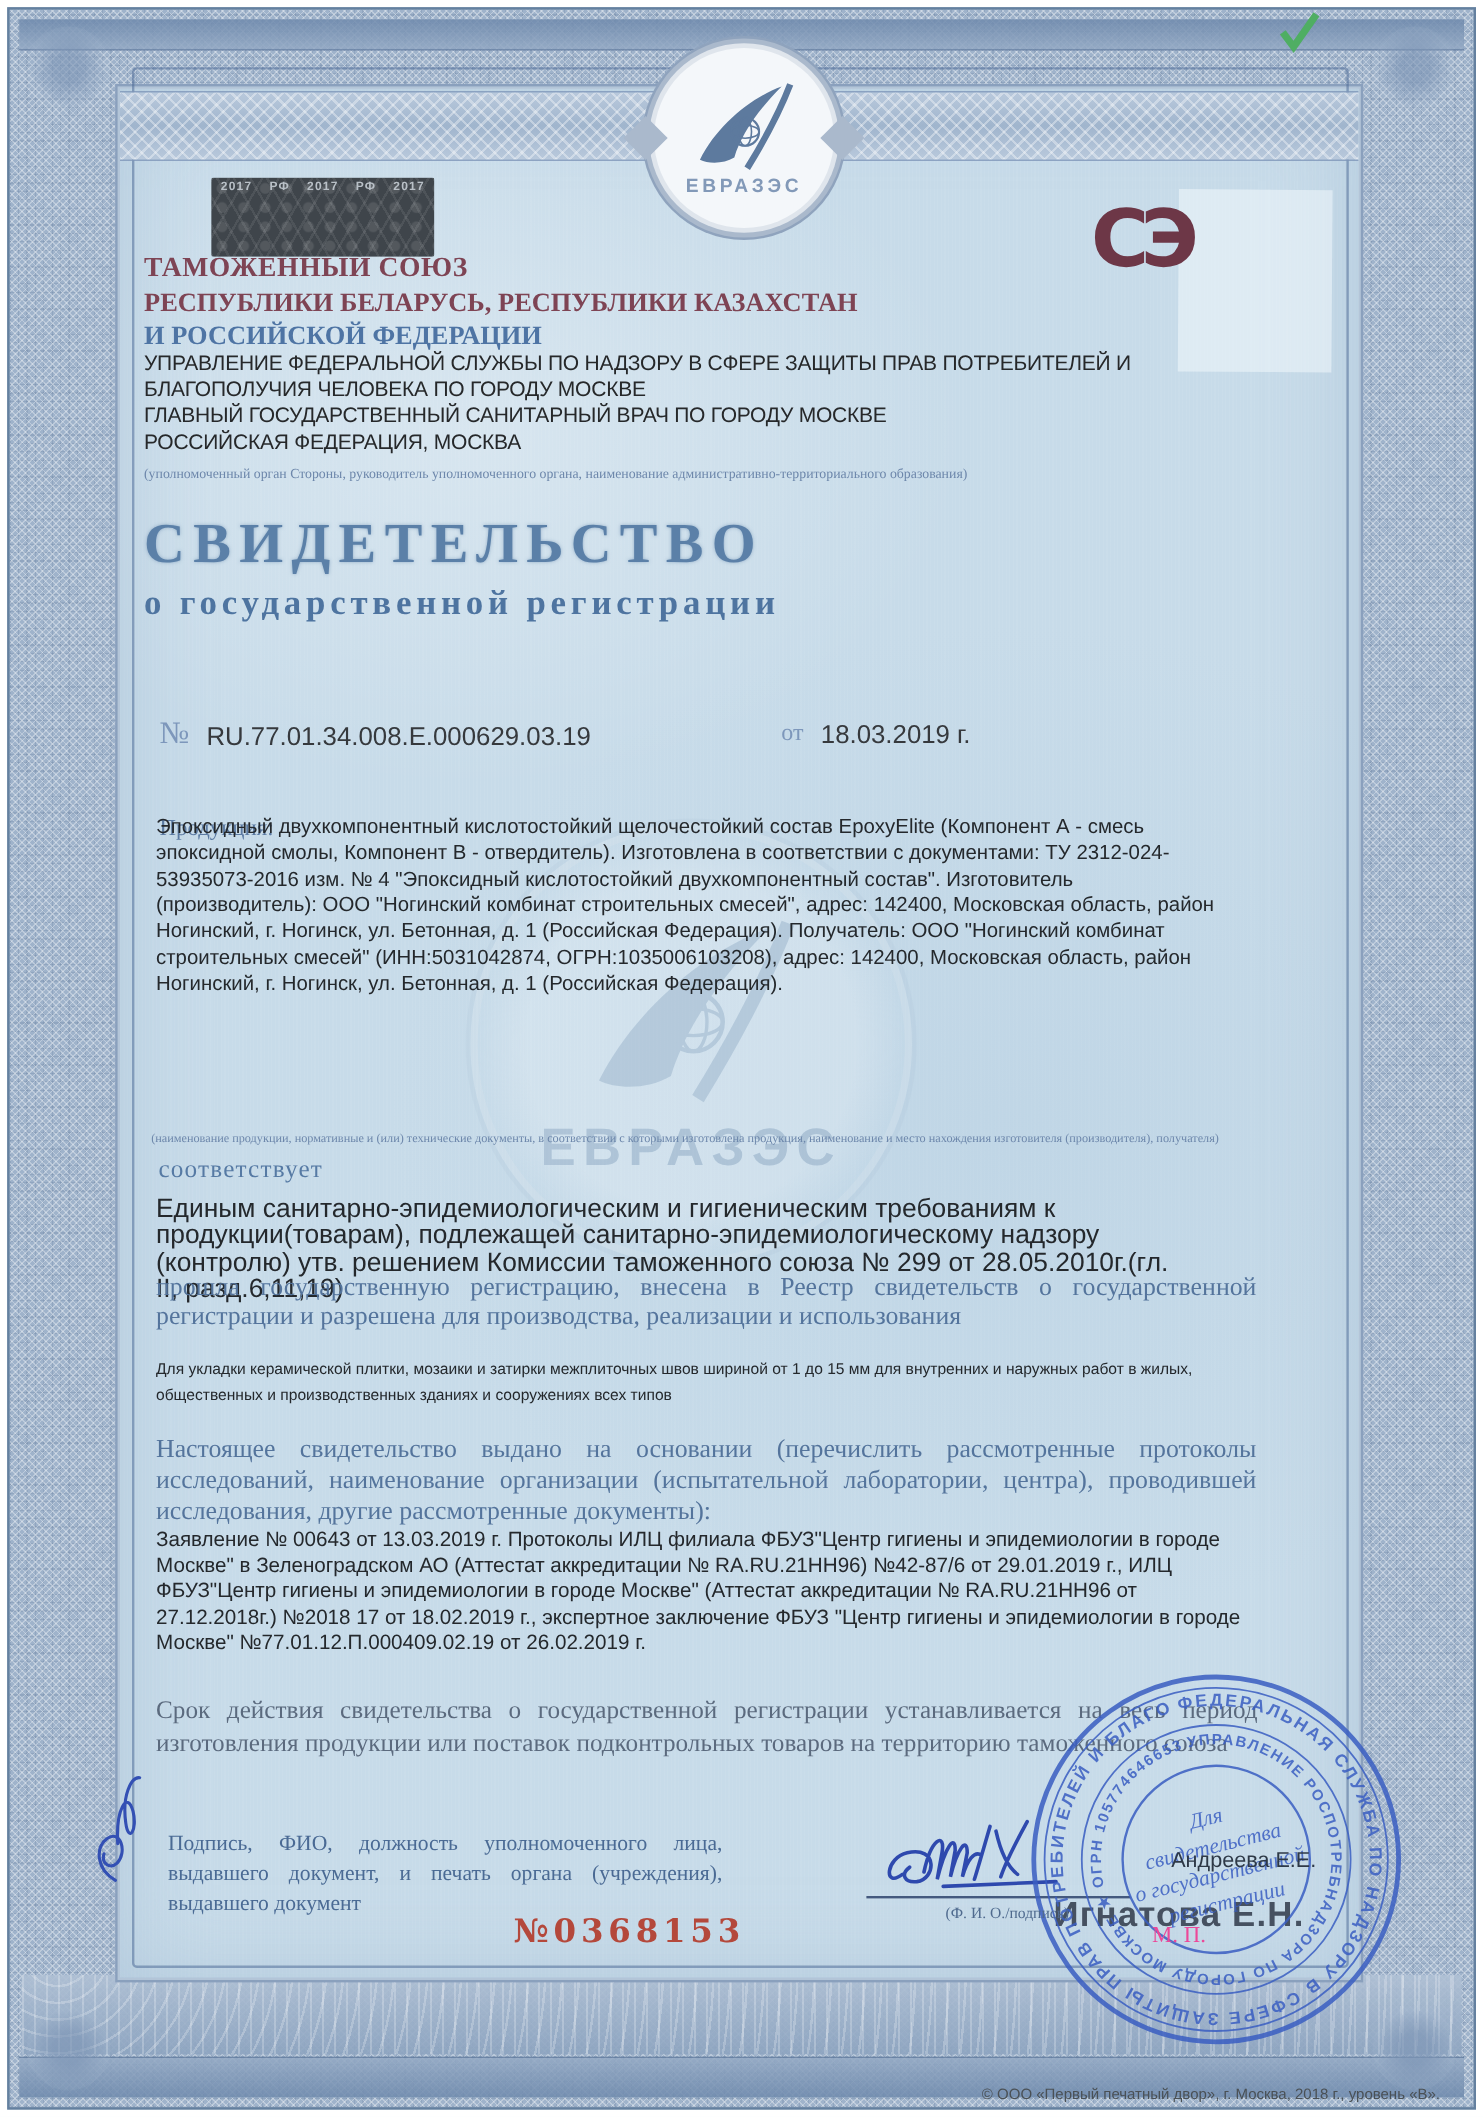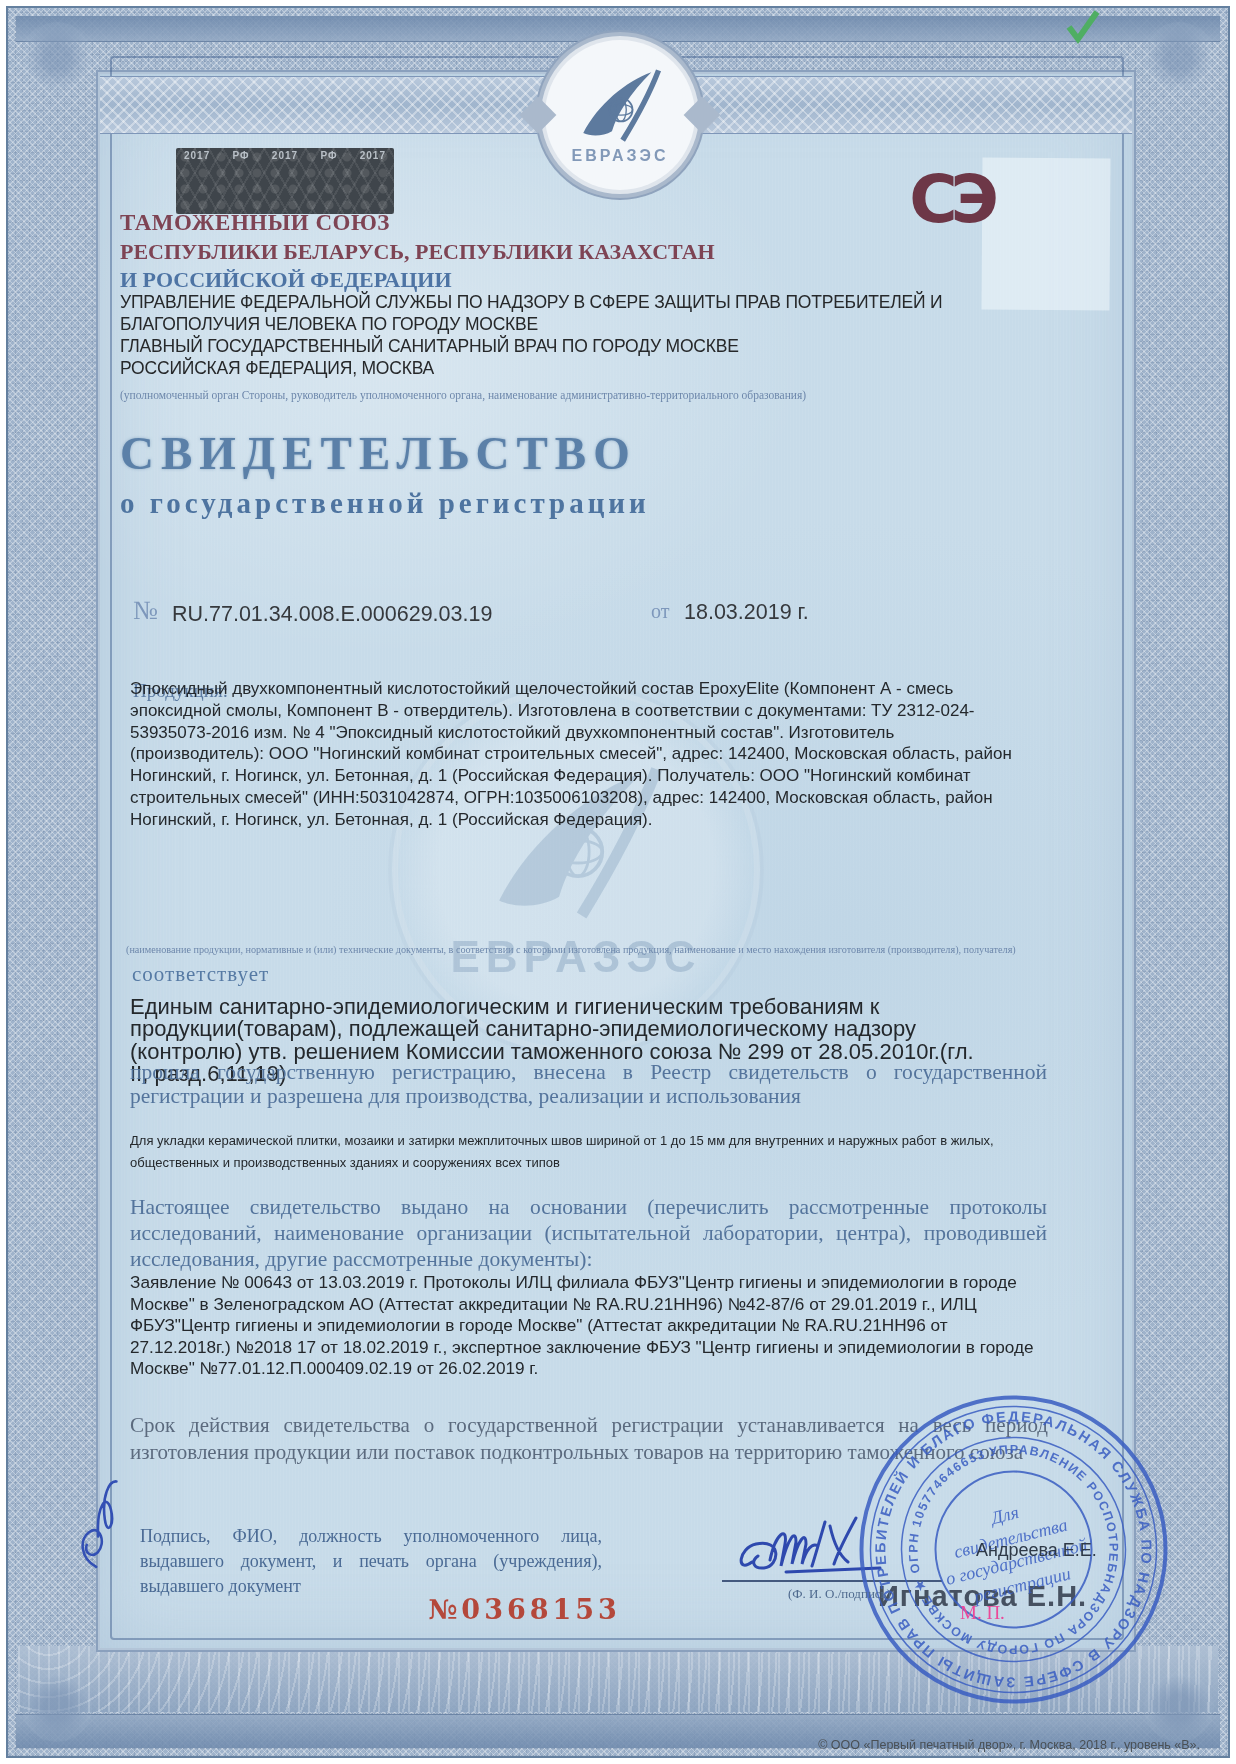--- a/index.html
+++ b/index.html
@@ -52,21 +52,21 @@
     border-top:1.5px solid #7e96b8;border-bottom:1.5px solid #7e96b8;z-index:2;}
 
   
   .medallion{position:absolute;left:545px;top:40px;width:150px;height:150px;border-radius:50%;
     background:#f4f7fa;z-index:4;
     box-shadow:0 0 0 4px #dfe5ec, 0 0 0 8px #aab9cc, 0 0 0 10px #8fa3bd;
     display:flex;flex-direction:column;align-items:center;justify-content:center;}
   .medallion .tab{position:absolute;top:62px;width:26px;height:26px;background:#aab9cc;transform:rotate(45deg);z-index:-1;}
   .medallion .tab.left{left:-20px}.medallion .tab.right{right:-20px}
   .medallion-label{font-weight:bold;font-size:16px;letter-spacing:3px;color:#8299b8;margin-top:-4px;}
-  .hologram{position:absolute;left:176px;top:148px;width:218px;height:66px;z-index:4;
+  .hologram{position:absolute;left:176px;top:148px;width:186px;height:66px;z-index:4;
     background-color:#3f454b;
     background-image:
       repeating-linear-gradient(60deg, rgba(255,255,255,.08) 0 2px, transparent 2px 12px),
       repeating-linear-gradient(-60deg, rgba(255,255,255,.08) 0 2px, transparent 2px 12px),
       radial-gradient(circle 4px at 9px 9px, rgba(255,255,255,.10) 4px, transparent 5px);
     background-size:auto,auto,18px 16px;border-radius:2px;}
   .holo-row{display:flex;justify-content:space-between;padding:2px 8px 0 8px;
     font-size:10px;font-weight:bold;color:#b9c0c7;letter-spacing:1px;}
   .se-mark{position:absolute;left:876px;top:168px;width:116px;height:70px;z-index:4;
     font-family:"DejaVu Sans",sans-serif;font-weight:bold;font-size:66px;line-height:64px;

